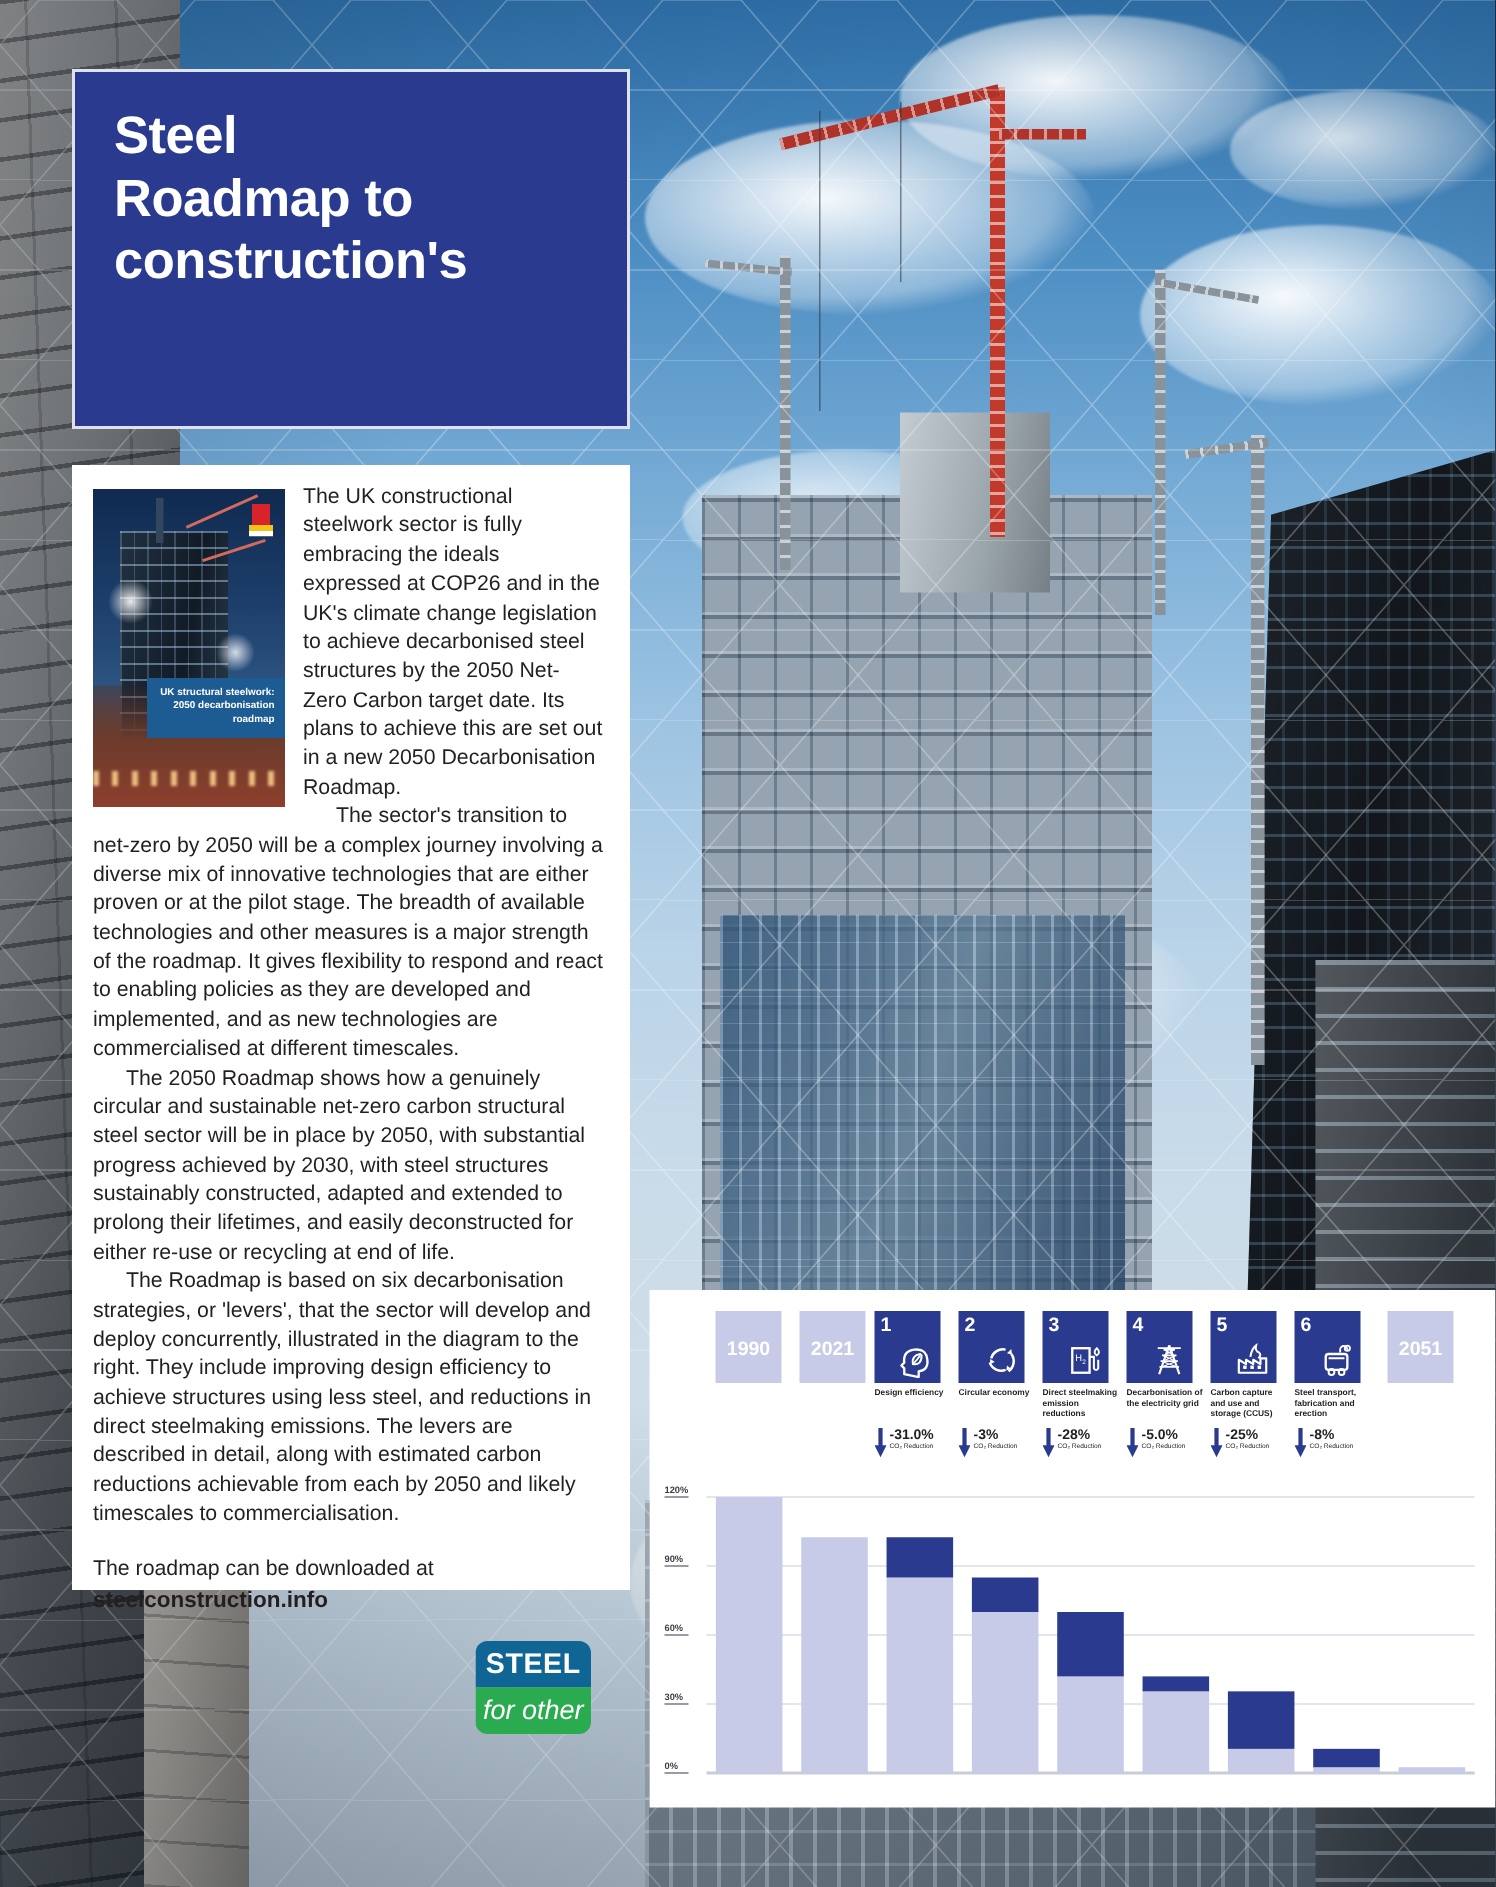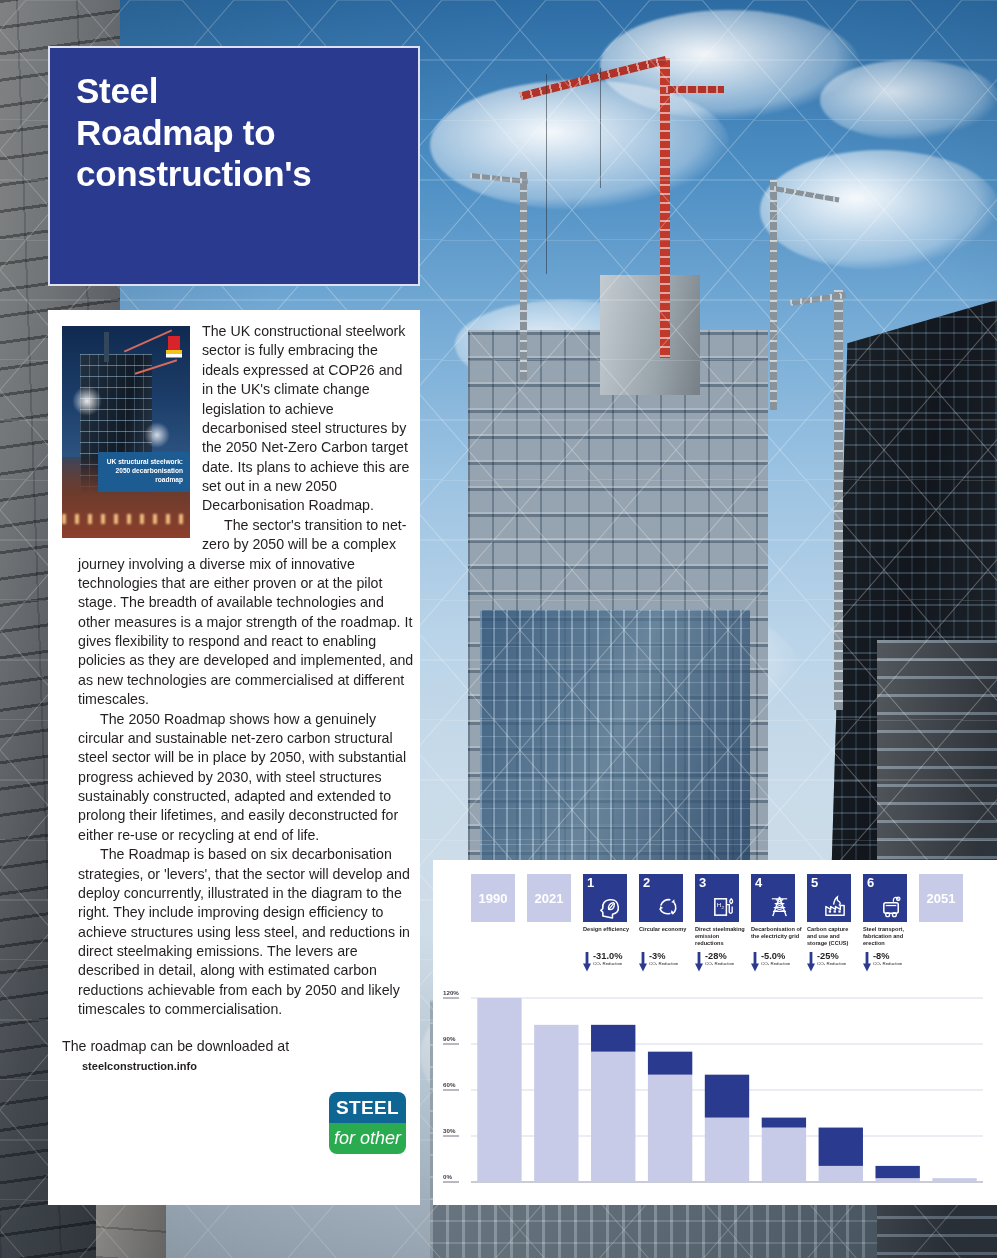--- a/index.html
+++ b/index.html
@@ -145,22 +145,22 @@
     padding: 22px 26px 0 26px;
   }
   #title-box h1 {
     color: #fff; font-size: 35px; line-height: 1.19; font-weight: 700;
     letter-spacing: -.3px;
   }
   #title-box h1 span { display:block; }
 
   
   #left-panel {
-    position: absolute; left: 48px; top: 310px; width: 372px; height: 895px;
-    background: #fff; padding: 12px 6px 10px 14px;
+    position: absolute; left: 48px; top: 310px; width: 372px; height: 750px;
+    background: #fff; padding: 12px 18px 10px 14px;
   }
   .intro-wrap { overflow: hidden; }
   #book-cover {
     float: left; width: 128px; height: 212px; margin: 4px 12px 4px 0;
     position: relative; overflow: hidden;
     background: linear-gradient(180deg,#1d3a63 0%, #24456f 35%, #3a5070 60%, #6d4a3e 86%, #8c4e3a 100%);
   }
   .bc-sky { position:absolute; left:0; top:0; right:0; height:62%;
     background: linear-gradient(180deg,#102a50,#1d3f6b 60%,#2d5380); }
   .bc-building { position:absolute; left:18px; top:28px; width:72px; height:140px;
@@ -181,24 +181,24 @@
     background: radial-gradient(circle, rgba(255,255,255,.8), rgba(255,255,255,0) 70%); }
   .bc-caption {
     position:absolute; right:0; bottom:46px; width:92px; padding:6px 7px 7px 7px;
     background:#1d5c93; color:#fff; font-size:6.6px; line-height:1.35; font-weight:700; text-align:right;
   }
   .bc-bcsa { position:absolute; right:6px; top:8px; width:20px; height:24px; }
 
   .body-text p {
     font-size: 14.2px; line-height: 1.365; color: #231f20; text-align: left;
   }
-  .body-text p.indent { text-indent: 22px; margin-left: 16px; }
+  .body-text p.indent { text-indent: 22px; }
   .body-text p.first { text-indent: 0; }
   .download-line { margin-top: 17px; font-size: 14.2px; line-height:1.4; color:#231f20; }
-  .download-line b { font-size: 11px; margin-left: 20px; }
+  .download-line b { font-size: 15px; }
 
   #logo-row { display:flex; align-items:flex-end; justify-content:flex-end;
               gap: 16px; margin-top: 16px; padding-right: 8px; }
   #steel-logo { width: 77px; height: 62px; border-radius: 8px; overflow: hidden;
                 display:flex; flex-direction:column; }
   .sl-top { flex: 1; background:#0f6694; display:flex; align-items:center; justify-content:center;
             color:#fff; font-weight:800; font-size:19px; letter-spacing:.4px; }
   .sl-bot { flex: 1; background:#2bab4f; display:flex; align-items:center; justify-content:center;
             color:#fff; font-style:italic; font-size:18px; }
   #bcsa-logo { width: 62px; height: 82px; position: relative; }
@@ -209,21 +209,21 @@
   #chart-panel {
     position: absolute; left: 433px; top: 860px; width: 564px; height: 345px;
     background: #fff; padding: 10px 8px 6px 8px;
   }
   #lever-row { display:flex; align-items:flex-start; height: 82px; padding-left: 30px; }
   .year-chip {
     width: 44px; height: 48px; background: #c8cbe8; color:#fff;
     display:flex; align-items:center; justify-content:center;
     font-size: 13px; font-weight:700; margin-top: 4px;
   }
-  .chip-slot { width: 56px; display:flex; }
+  .chip-slot { width: 56px; display:flex; justify-content:center; }
   .lever-slot { width: 56px; padding-right: 4px; }
   .lever-card {
     width: 44px; height: 48px; background:#2a3a8f; position:relative; margin-top:4px;
   }
   .lever-num { position:absolute; left:4px; top:1px; color:#fff; font-size:13px; font-weight:700; }
   .lever-icon { position:absolute; right:3px; bottom:3px; width:25px; height:25px; }
   .lever-label { margin-top:4px; font-size:5.6px; line-height:1.28; color:#231f20; font-weight:700; }
 
   #reduction-row { display:flex; height: 36px; padding-left: 30px; }
   .red-slot { width:56px; }

